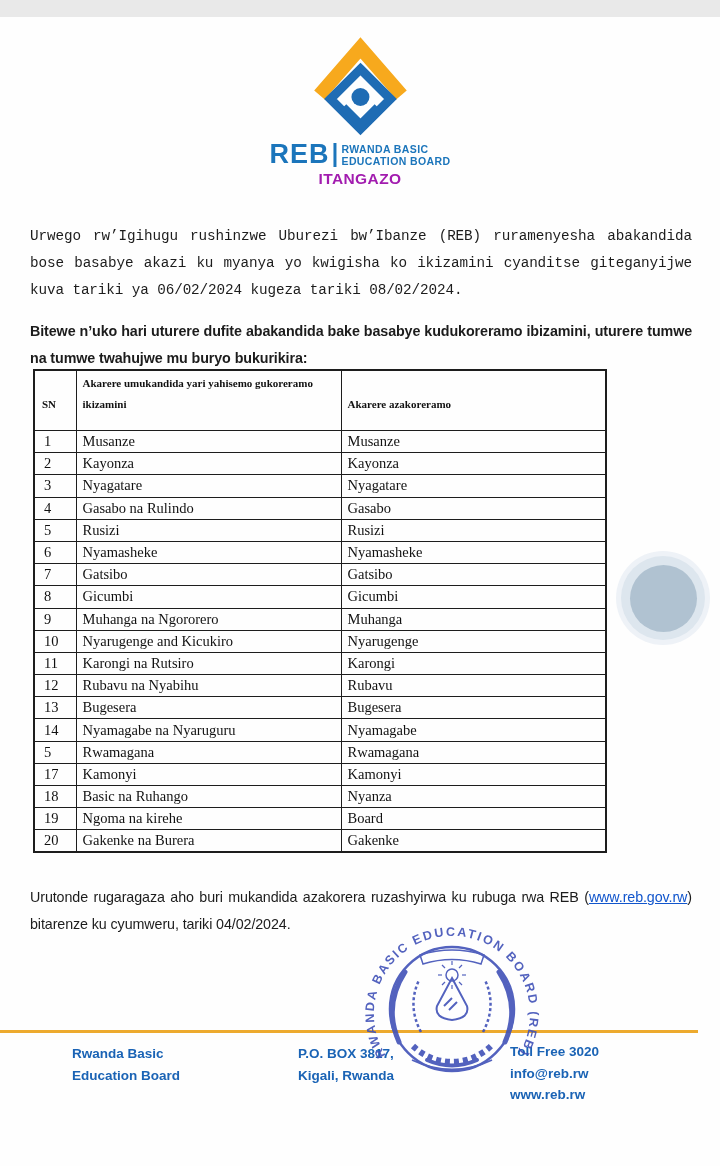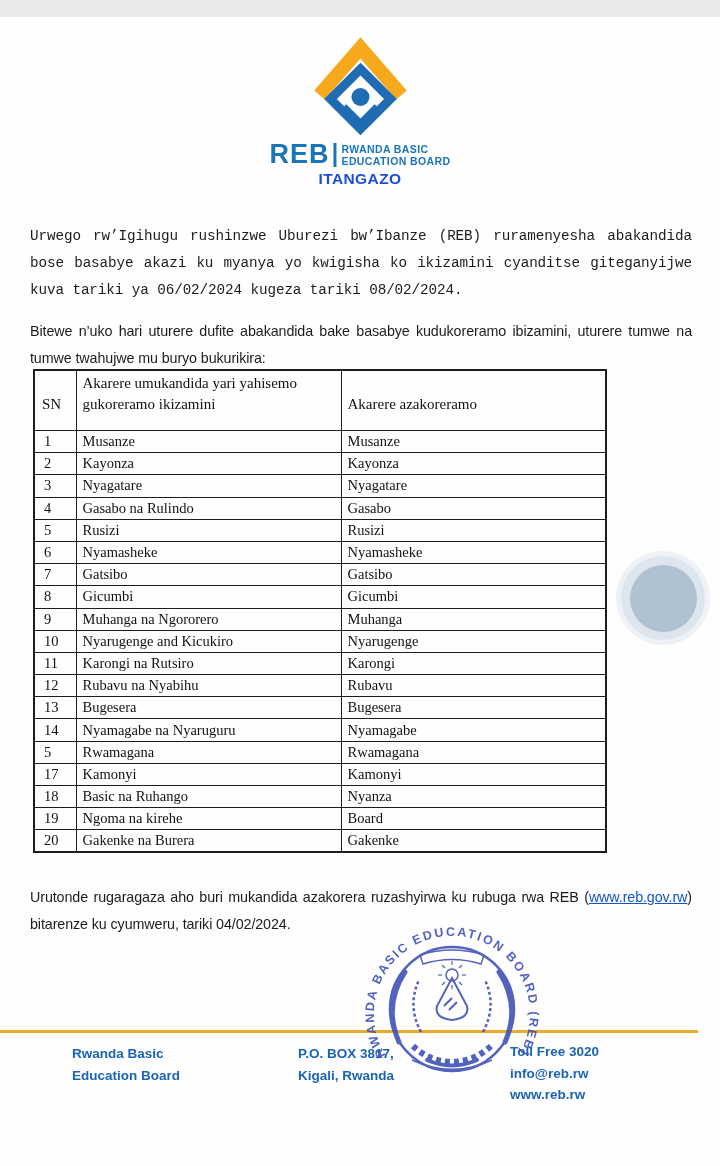--- a/index.html
+++ b/index.html
@@ -12,34 +12,34 @@
   .logo-block{position:absolute;top:16px;left:50%;transform:translateX(-50%);
     display:flex;flex-direction:column;align-items:center;}
   .logo-mark{display:block;}
   .logo-text-row{display:flex;align-items:center;margin-top:4px;}
   .logo-acronym{font-size:27px;font-weight:bold;color:#1b75bb;letter-spacing:1px;line-height:1;}
   .logo-divider{width:3px;height:24px;background:#1b75bb;margin:0 5px 0 4px;}
   .logo-org{display:flex;flex-direction:column;justify-content:center;}
   .logo-org span{font-size:10.5px;font-weight:bold;color:#1b75bb;letter-spacing:.4px;line-height:12px;}
   
   .doc-title{position:absolute;top:153px;left:0;width:100%;text-align:center;
-    font-size:15.5px;font-weight:bold;letter-spacing:.4px;color:#1d4ed8;}
+    font-size:15.5px;font-weight:bold;letter-spacing:.4px;color:#a21caf;}
   .para{position:absolute;left:30px;right:28px;font-size:14.3px;line-height:27px;
     text-align:justify;color:#1c1c1c;letter-spacing:-.1px;}
   .para1{top:192px;font-family:Liberation Mono, monospace;}
-  .para2{top:287px;}
+  .para2{top:287px;font-weight:bold;}
   .para3{top:853px;}
   .doc-link{color:#1155cc;text-decoration:underline;cursor:pointer;}
   
   .district-table{position:absolute;left:33px;top:352px;width:572px;
     border-collapse:collapse;table-layout:fixed;
     font-family:"Liberation Serif",serif;font-size:14.5px;color:#111;}
   .district-table th,.district-table td{border:1px solid #1d1d1d;overflow:hidden;white-space:nowrap;}
   .district-table{border:2px solid #1d1d1d;}
-  .district-table th{font-size:15px;font-weight:normal;text-align:left;
+  .district-table th{font-size:11px;font-weight:bold;text-align:left;
     vertical-align:bottom;padding:2px 6px 15px 6px;line-height:21px;white-space:normal;}
   .district-table th.sn{padding-left:7px;}
   .district-table tr{height:22.2px;}
   .district-table tr.head-row{height:48px;}
   .district-table td{padding:0 6px;line-height:21px;}
   .district-table td:first-child{padding-left:9px;}
   
   .stamp{position:absolute;left:357px;top:897px;z-index:2;opacity:.9;}
   
   .accent-line{position:absolute;left:0;top:1013px;width:698px;height:3px;background:#edaa2e;z-index:1;}

